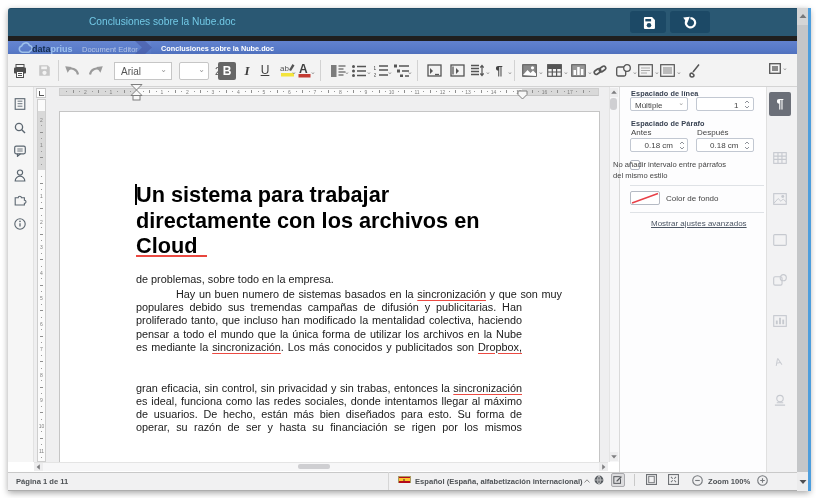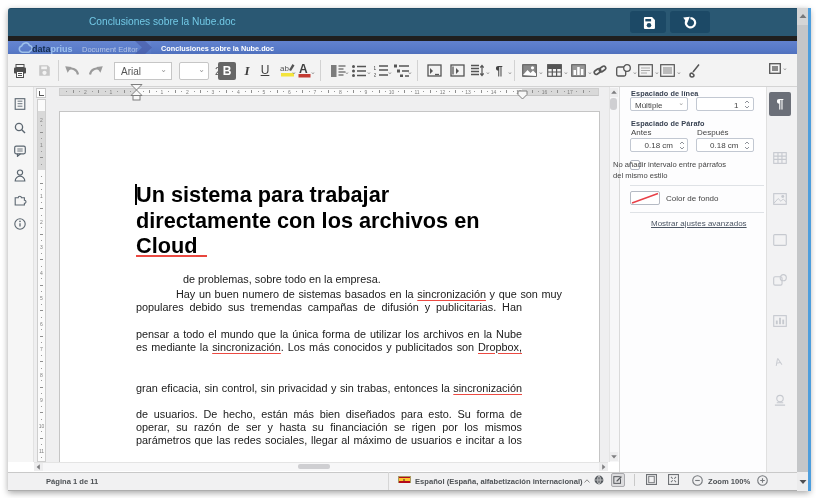--- a/index.html
+++ b/index.html
@@ -397,29 +397,30 @@
       <i class="abs" style="left:40.1px;top:412.2px;width:3px;height:1px;background:#8f8f8f;"></i>
       <i class="abs" style="left:41.1px;top:418.6px;width:1.2px;height:1px;background:#9a9a9a;"></i>
       <i class="abs" style="left:41.1px;top:431.4px;width:1.2px;height:1px;background:#9a9a9a;"></i>
       <i class="abs" style="left:40.1px;top:437.8px;width:3px;height:1px;background:#8f8f8f;"></i>
       <i class="abs" style="left:41.1px;top:444.1px;width:1.2px;height:1px;background:#9a9a9a;"></i>
       <i class="abs" style="left:41.1px;top:456.9px;width:1.2px;height:1px;background:#9a9a9a;"></i>
     </div>
   <div class="abs" id="page"></div>
 
   <div class="abs" id="title" style="left:136px;top:181.6px;width:386px;font-size:21.7px;line-height:25.9px;font-weight:bold;color:#000;">Un sistema para trabajar<br>directamente con los archivos en<br><span class="sp" style="text-decoration-thickness:2px;">Cloud</span></div>
-  <div class="bl last" style="top:273.0px;margin-left:47px;">de problemas, sobre todo en la empresa.</div>
+  <div class="bl last" style="top:273.0px;">de problemas, sobre todo en la empresa.</div>
   <div class="bl" style="top:288.2px;padding-left:40px;">Hay un buen numero de sistemas basados en la <span class="sp">sincronización</span> y que son muy</div>
   <div class="bl" style="top:301.3px;">populares debido sus tremendas campañas de difusión y publicitarias. Han</div>
+  <div class="bl" style="top:314.4px;">proliferado tanto, que incluso han modificado la mentalidad colectiva, haciendo</div>
   <div class="bl" style="top:327.5px;">pensar a todo el mundo que la única forma de utilizar los archivos en la Nube</div>
   <div class="bl" style="top:340.6px;">es mediante la <span class="sp">sincronización</span>. Los más conocidos y publicitados son <span class="sp">Dropbox,</span></div>
   <div class="bl" style="top:382.0px;">gran eficacia, sin control, sin privacidad y sin trabas, entonces la <span class="sp">sincronización</span></div>
+  <div class="bl" style="top:395.1px;">es ideal, funciona como las redes sociales, donde intentamos llegar al máximo</div>
   <div class="bl" style="top:408.2px;">de usuarios. De hecho, están más bien diseñados para esto. Su forma de</div>
   <div class="bl" style="top:421.3px;">operar, su razón de ser y hasta su financiación se rigen por los mismos</div>
-  <div class="bl" style="top:434.4px;">parámetros que las redes sociales, llegar al máximo de usuarios e incitar a los</div>
   <div class="abs" style="left:135px;top:184px;width:1.5px;height:21px;background:#000;"></div>
   <div class="abs" style="left:196px;top:255px;width:11px;height:2px;background:#e8453c;"></div>
 
   <div class="abs" style="left:608.5px;top:87px;width:10px;height:375px;background:#f7f7f8;border-left:1px solid #e4e4e4;box-sizing:border-box;"></div>
   <div class="abs" style="left:609.5px;top:88px;width:8px;height:9px;background:#ededee;">
     <svg width="8" height="9" viewBox="0 0 8 9" style="position:absolute;left:0;top:0;">
         <path d="M1.2 5.8 L4 2.6 L6.8 5.8 z" fill="#7e7e80"></path>
       </svg>
   </div>
   <div class="abs" style="left:610px;top:98px;width:7px;height:12px;background:#cfcfd2;border-radius:3px;"></div>
@@ -506,21 +507,21 @@
   </svg>
   <svg class="abs" style="left:773px;top:355px;" width="14" height="12" viewBox="0 0 15 13">
     <text x="2" y="11" font-size="11" fill="#c6c9cf" font-family="Liberation Sans" transform="rotate(-12 7 7)">A</text>
   </svg>
   <svg class="abs" style="left:773px;top:394px;" width="14" height="12" viewBox="0 0 15 13">
     <circle cx="7.5" cy="5" r="3.5" fill="none" stroke="#c6c9cf" stroke-width="1.2"></circle>
     <path d="M2 12 h11 M4 9.5 h7" stroke="#c6c9cf" stroke-width="1.2"></path>
   </svg>
 
   <div class="abs" id="status"></div>
-  <div class="stext" style="left:46px;top:477px;text-align:right;">Página 1 de 11</div>
+  <div class="stext" style="left:16px;top:477px;text-align:right;">Página 1 de 11</div>
   <div class="abs" style="left:388px;top:472px;width:1px;height:19px;background:#d6d6d6;"></div>
   <div class="abs" style="left:8px;top:489.5px;width:789px;height:1.5px;background:#adadad;"></div>
   <div class="abs" style="left:398px;top:475.5px;width:13px;height:7.5px;border:0.5px solid #a99a63;box-sizing:border-box;">
     <div style="width:100%;height:1.8px;background:#b50a1a;"></div>
     <div style="width:100%;height:3.2px;background:#fdc52e;"></div>
     <div style="width:100%;height:1.8px;background:#b50a1a;"></div>
     <div style="position:absolute;left:3.5px;top:2.6px;width:2.2px;height:2.2px;background:#7d5a33;border-radius:1px;"></div>
   </div>
   <div class="stext" style="left:415px;top:477px;">Español (España, alfabetización internacional)</div>
   <svg class="abs" style="left:584px;top:479px;" width="6" height="4" viewBox="0 0 6 4">

